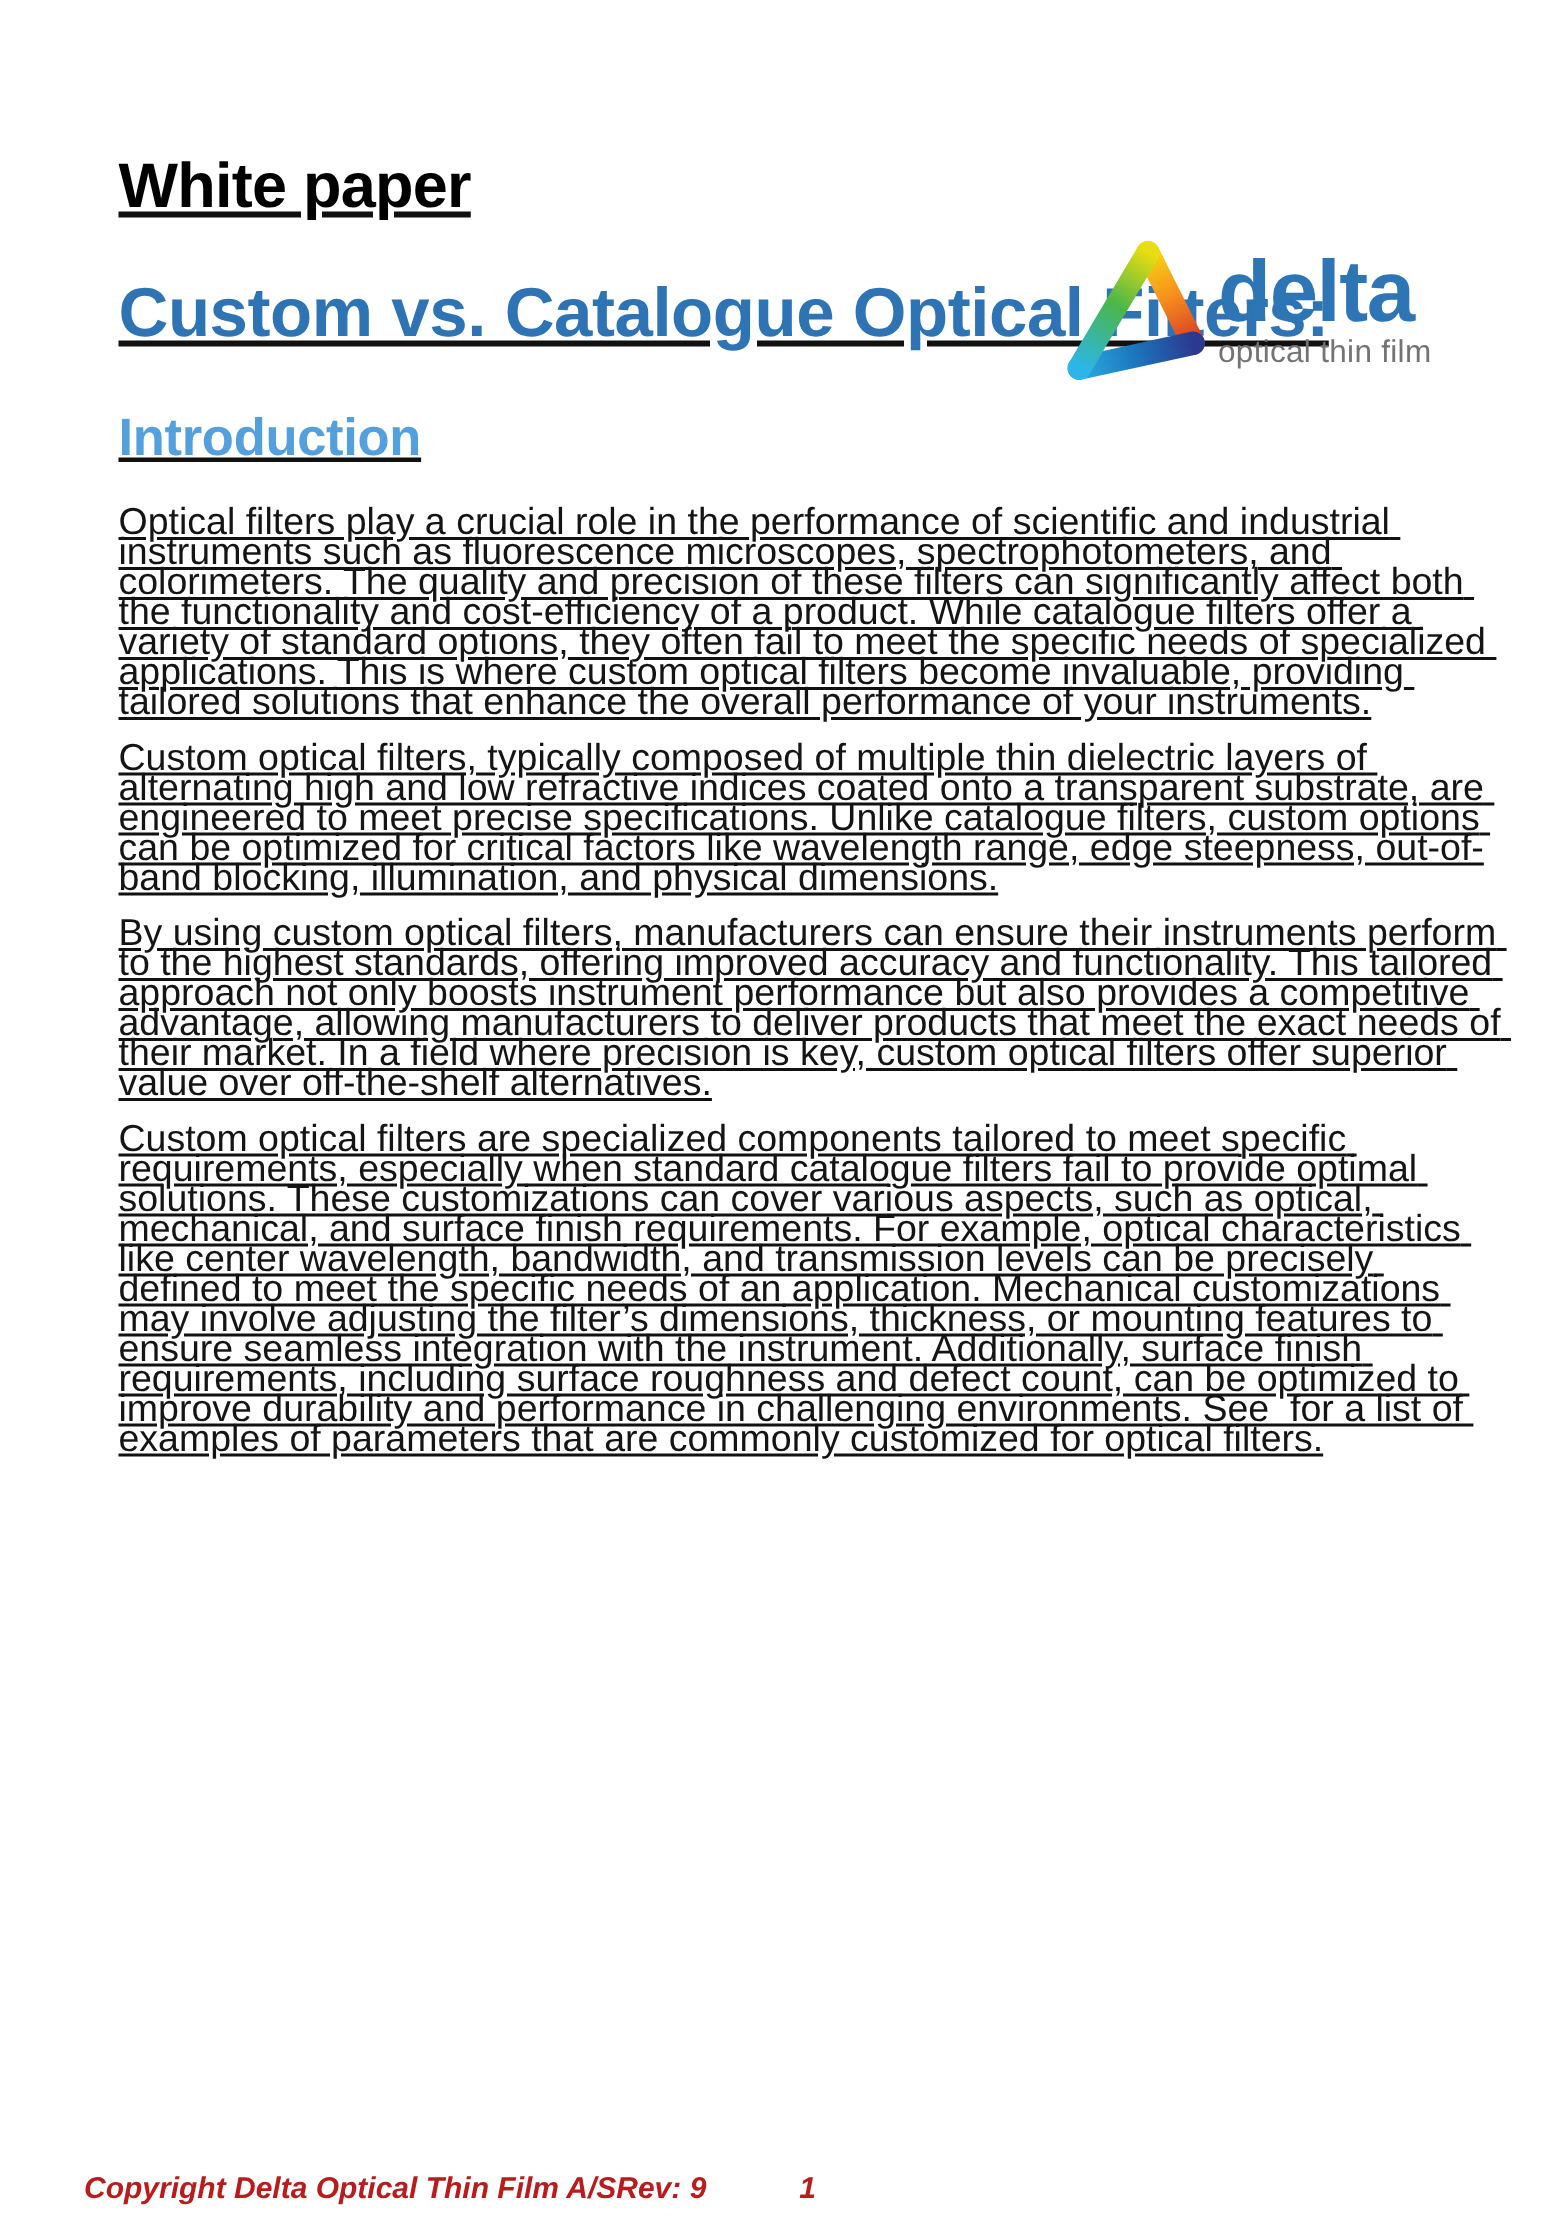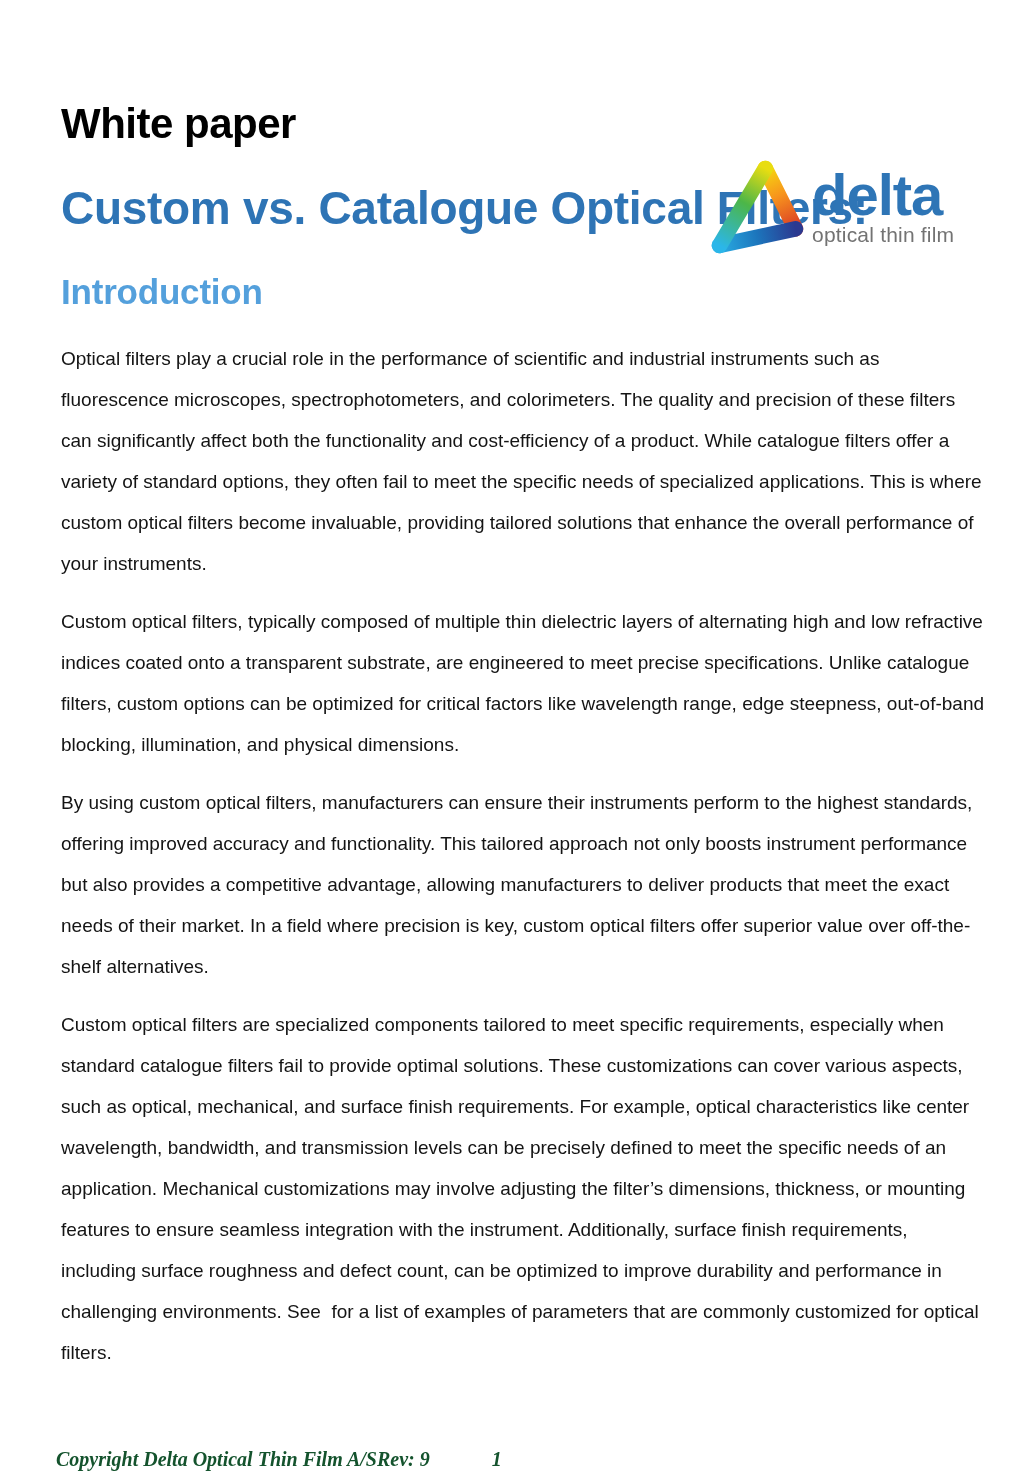--- a/index.html
+++ b/index.html
@@ -5,21 +5,21 @@
   * { margin: 0; padding: 0; box-sizing: border-box; }
   html, body { background: #ffffff; }
   body {
     width: 1036px; height: 1480px;
     position: relative;
     font-family: "Liberation Sans", sans-serif;
     color: #111111;
     overflow: hidden;
   }
   .page { position: relative; width: 1036px; height: 1480px; }
-  .content { padding: 0 61px; }
+  .content { padding: 0 79px; text-decoration: underline; }
 
   .kicker {
     margin-top: 100px;
     font-size: 42px;
     font-weight: 700;
     color: #000000;
     letter-spacing: -0.5px;
   }
 
   .logo {
@@ -53,35 +53,35 @@
     margin-bottom: 26px;
     font-size: 35px;
     font-weight: 700;
     color: #54A0DC;
     letter-spacing: -0.2px;
   }
   .section-heading.second { margin-top: 40px; }
 
   .body-par {
     width: 924px;
-    font-size: 19px;
-    line-height: 41px;
+    font-size: 25px;
+    line-height: 20px;
     color: #141414;
     margin-bottom: 17px;
     white-space: pre-wrap;
   }
 
   .footer-line {
     position: absolute;
     left: 56px; top: 1348px;
     font-size: 20px;
     font-style: italic;
     font-weight: 700;
-    color: #14532d;
-    display: flex; align-items: baseline; font-family: Liberation Serif, serif;
+    color: #b91c1c;
+    display: flex; align-items: baseline;
   }
   .footer-line .page-num { margin-left: 62px; }
 </style>
 </head>
 <body>
 
 <div class="page">
 
   <div class="logo">
     <svg class="logo-mark" viewBox="0 0 100 104" xmlns="http://www.w3.org/2000/svg">

